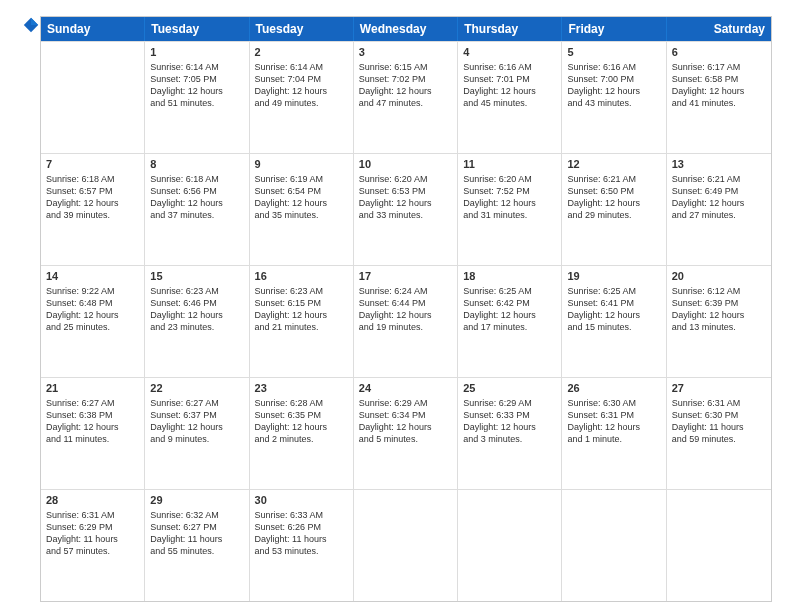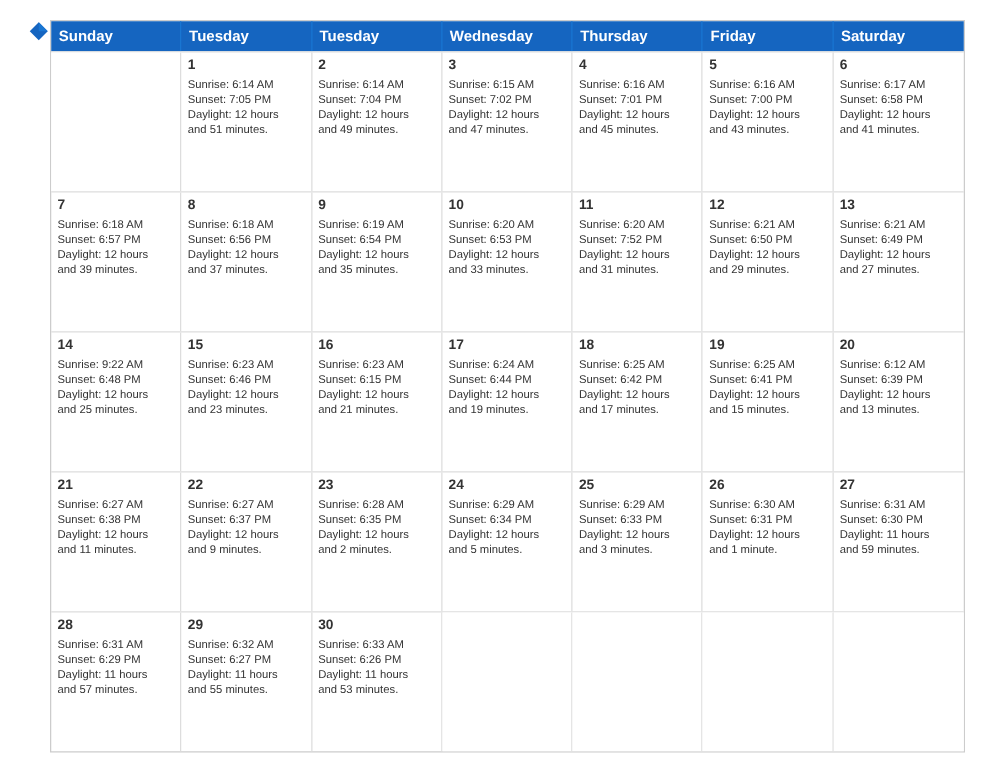--- a/index.html
+++ b/index.html
@@ -72,21 +72,21 @@
       background: #1565c0;
     }
     .cal-header-cell {
       color: #fff;
       font-size: 12px;
       font-weight: bold;
       padding: 5px 6px;
       text-align: left;
       border-right: 1px solid #1976d2;
     }
-    .cal-header-cell:last-child { border-right: none; }
+    .cal-header-cell:last-child { border-right: none; text-align: right; }
     .cal-body {
       flex: 1;
       display: flex;
       flex-direction: column;
     }
     .cal-week {
       display: grid;
       grid-template-columns: repeat(7, 1fr);
       flex: 1;
       border-top: 1px solid #ddd;

